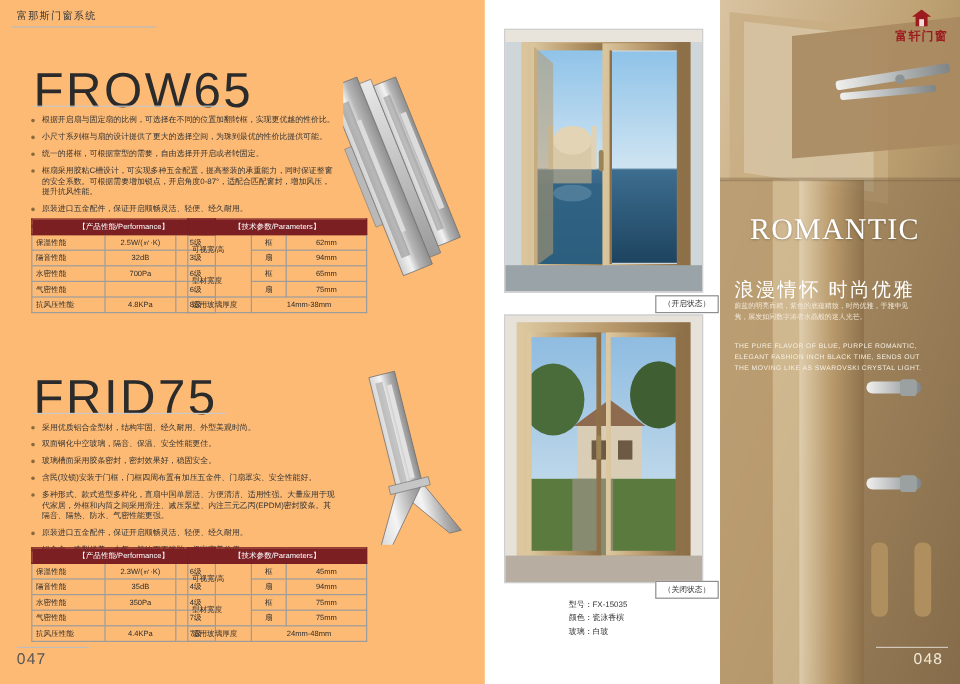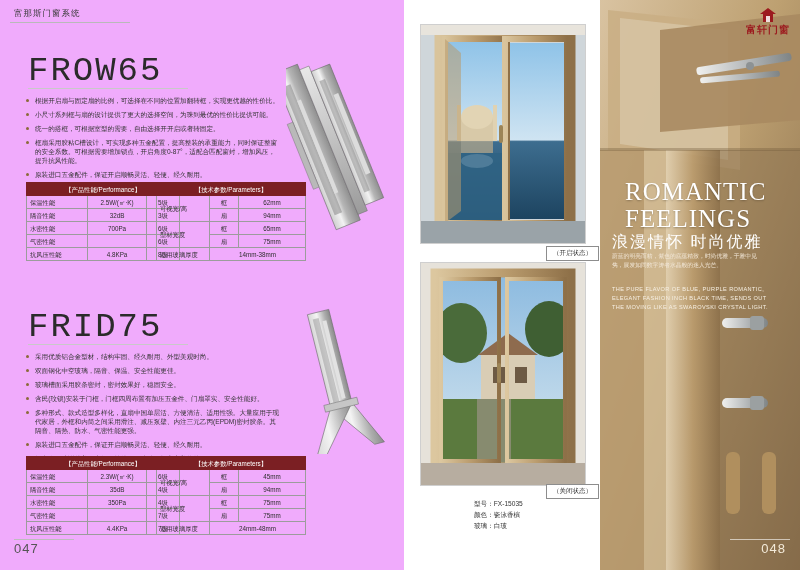--- a/index.html
+++ b/index.html
@@ -4,26 +4,26 @@
 <style>
   html,body{margin:0;padding:0;}
   body{
     width:800px;height:570px;overflow:hidden;
     font-family:"Liberation Sans","DejaVu Sans",sans-serif;
     background:#ffffff;
   }
   .page{position:relative;width:800px;height:570px;background:#fff;}
 
   
-  .left-page{position:absolute;left:0;top:0;width:404px;height:570px;background:#f0abfc;}
+  .left-page{position:absolute;left:0;top:0;width:404px;height:570px;background:#fdba74;}
   .brandbar{position:absolute;left:14px;top:8px;font-size:8.5px;color:#3a3a3a;letter-spacing:1px;}
   .brandbar-rule{position:absolute;left:10px;top:22px;width:120px;height:1px;background:#b9b9b9;}
 
-  .model-title{position:absolute;font-family:Liberation Mono, monospace;font-weight:300;
-    font-size:34px;letter-spacing:2px;color:#2b2b2b;}
+  .model-title{position:absolute;font-family:Liberation Sans, sans-serif;font-weight:300;
+    font-size:41px;letter-spacing:2px;color:#2b2b2b;}
   .model-rule{position:absolute;height:1px;background:#c9c9c9;}
 
   .bullets{position:absolute;width:255px;}
   .bullets li{list-style:none;position:relative;margin:0 0 5px 0;padding-left:9px;
     font-size:6.6px;line-height:9px;color:#333;}
   .bullets li:before{content:"";position:absolute;left:0;top:3.2px;width:3px;height:3px;
     background:#8a6a3a;border-radius:50%;}
   .bullets ul{margin:0;padding:0;}
 
   
@@ -421,21 +421,20 @@
       <svg width="16" height="14" viewBox="0 0 16 14">
         <polygon points="8,0 16,6 13,6 13,14 3,14 3,6 0,6" fill="#9c1b1f"></polygon>
         <rect x="6" y="8" width="4" height="6" fill="#fff" opacity="0.85"></rect>
       </svg>
     </div>
     <div class="logo-text">富轩门窗</div>
   </div>
 
   <div class="romantic">
     <div>ROMANTIC</div>
-    <div>FEELINGS</div>
   </div>
   <div class="rom-cn">浪漫情怀 时尚优雅</div>
   <div class="rom-p">蔚蓝的明亮而精，紫色的底蕴精致，时尚优雅，于雅中见隽，展发如同数字涛者水晶般的迷人光芒。</div>
   <div class="rom-en">THE PURE FLAVOR OF BLUE, PURPLE ROMANTIC, ELEGANT FASHION INCH BLACK TIME, SENDS OUT THE MOVING LIKE AS SWAROVSKI CRYSTAL LIGHT.</div>
 
   <div class="pg-rule-r"></div>
   <div class="pg-num-r">048</div>
 
 </div>
 

